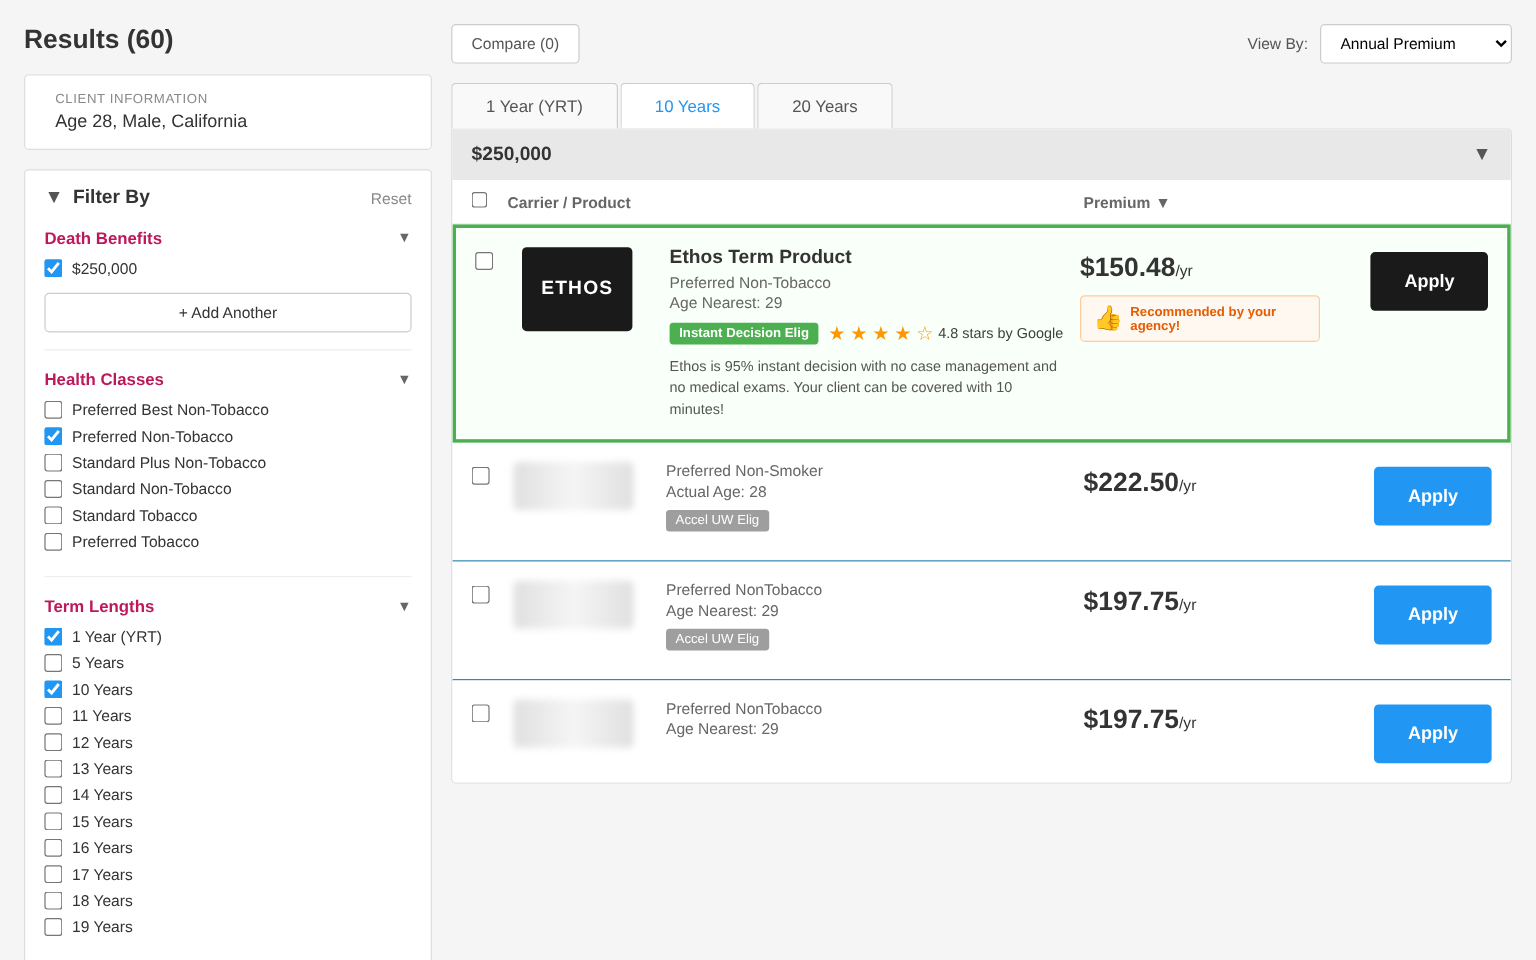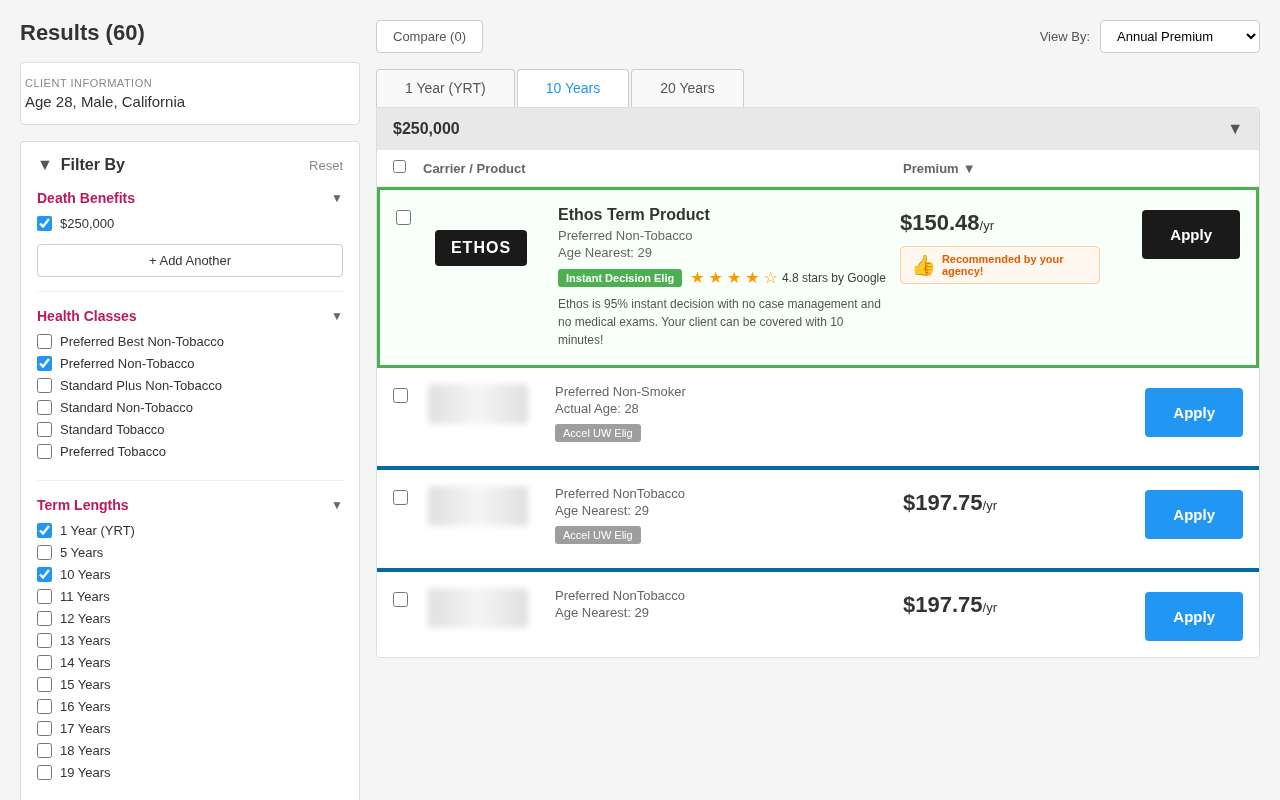--- a/index.html
+++ b/index.html
@@ -5,21 +5,21 @@
     * { box-sizing: border-box; margin: 0; padding: 0; }
     body { font-family: Arial, sans-serif; font-size: 14px; color: #333; background: #f5f5f5; }
 
     .page-wrapper { display: flex; width: 1280px; min-height: 800px; background: #f5f5f5; padding: 20px; gap: 16px; }
 
     
     .sidebar { width: 340px; flex-shrink: 0; }
 
     .results-title { font-size: 22px; font-weight: bold; color: #333; margin-bottom: 16px; }
 
-    .client-info-box { background: #fff; border: 1px solid #ddd; border-radius: 4px; padding: 14px 4px; margin-bottom: 16px; }
+    .client-info-box { background: #fff; border: 1px solid #ddd; border-radius: 4px; padding: 14px 25px; margin-bottom: 16px; }
     .client-info-label { font-size: 11px; color: #888; text-transform: uppercase; letter-spacing: 0.5px; margin-bottom: 4px; }
     .client-info-value { font-size: 15px; color: #333; font-weight: 500; }
 
     .filter-box { background: #fff; border: 1px solid #ddd; border-radius: 4px; padding: 14px 16px; }
     .filter-header { display: flex; align-items: center; justify-content: space-between; margin-bottom: 16px; }
     .filter-title { font-size: 16px; font-weight: bold; display: flex; align-items: center; gap: 8px; }
     .filter-icon { color: #555; }
     .reset-link { color: #888; font-size: 13px; cursor: pointer; text-decoration: none; }
 
     .filter-section { margin-bottom: 16px; border-bottom: 1px solid #eee; padding-bottom: 14px; }
@@ -53,29 +53,29 @@
     .coverage-amount { font-size: 16px; font-weight: bold; color: #333; }
     .coverage-chevron { font-size: 16px; color: #555; }
 
     .table-header { display: flex; align-items: center; padding: 10px 16px; border-bottom: 1px solid #eee; background: #fff; }
     .th-checkbox { width: 30px; }
     .th-carrier { flex: 1; font-size: 13px; color: #666; font-weight: bold; }
     .th-premium { width: 200px; font-size: 13px; color: #666; font-weight: bold; display: flex; align-items: center; gap: 4px; }
     .th-action { width: 140px; }
 
     
-    .result-row { display: flex; align-items: flex-start; padding: 16px; border-bottom: 4px solid #0369a1; background: #fff; }
+    .result-row { display: flex; align-items: flex-start; padding: 16px; border-bottom: 1px solid #0369a1; background: #fff; }
     .result-row.featured { border: 3px solid #4CAF50; background: #f9fff9; }
     .result-row:last-child { border-bottom: none; }
 
     .row-checkbox { width: 30px; padding-top: 4px; flex-shrink: 0; }
     .row-checkbox input[type="checkbox"] { width: 15px; height: 15px; cursor: pointer; accent-color: #2196F3; }
 
     .carrier-logo-area { width: 120px; flex-shrink: 0; display: flex; align-items: center; justify-content: center; padding-right: 10px; }
-    .ethos-logo { background: #1a1a1a; color: #fff; font-weight: bold; font-size: 16px; padding: 9px 16px; border-radius: 4px; letter-spacing: 1px; margin-top: 24px; }
+    .ethos-logo { background: #1a1a1a; color: #fff; font-weight: bold; font-size: 16px; padding: 26px 16px; border-radius: 4px; letter-spacing: 1px; }
     .blurred-logo { width: 100px; height: 40px; background: linear-gradient(90deg, #e0e0e0, #f5f5f5, #e0e0e0); border-radius: 4px; filter: blur(3px); }
 
     .product-info { flex: 1; padding: 0 12px; }
     .product-name { font-size: 16px; font-weight: bold; color: #333; margin-bottom: 4px; }
     .product-class { font-size: 13px; color: #666; margin-bottom: 2px; }
     .product-age { font-size: 13px; color: #666; margin-bottom: 8px; }
 
     .badges { display: flex; align-items: center; gap: 8px; flex-wrap: wrap; margin-bottom: 8px; }
     .badge-instant { background: #4CAF50; color: #fff; font-size: 11px; padding: 3px 8px; border-radius: 3px; font-weight: bold; }
     .badge-accel { background: #9e9e9e; color: #fff; font-size: 11px; padding: 3px 8px; border-radius: 3px; }
@@ -308,20 +308,23 @@
         <div class="carrier-logo-area">
           <div class="blurred-logo"></div>
         </div>
         <div class="product-info">
           <div class="product-class">Preferred Non-Smoker</div>
           <div class="product-age">Actual Age: 28</div>
           <div class="badges">
             <span class="badge-accel">Accel UW Elig</span>
           </div>
         </div>
+        <div class="premium-area">
+          <div class="premium-amount">$222.50<span class="per-yr">/yr</span></div>
+        </div>
         <div class="action-area">
           <button class="apply-btn blue">Apply</button>
         </div>
       </div>
 
       <div class="result-row">
         <div class="row-checkbox">
           <input type="checkbox" style="">
         </div>
         <div class="carrier-logo-area">

